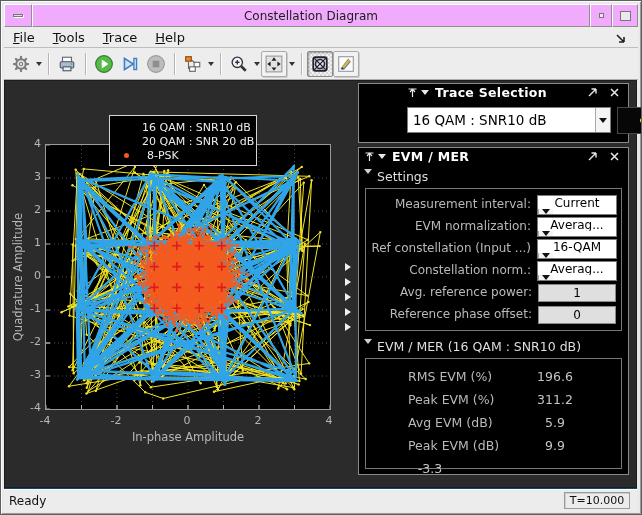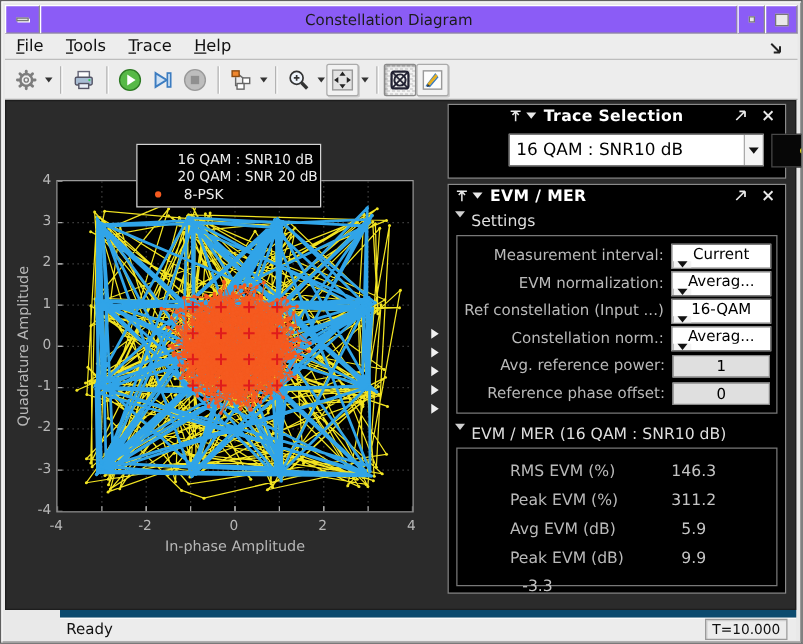--- a/index.html
+++ b/index.html
@@ -5,21 +5,21 @@
   * { box-sizing: border-box; margin: 0; padding: 0; }
   html,body { width:642px; height:515px; }
   body { font-family:"DejaVu Sans", sans-serif; background:#888; }
 
   .window { position:relative; width:642px; height:515px; background:#e9e9e9;
             border:1px solid #5f5f5f; overflow:hidden; }
   .frame-edge { position:absolute; inset:0; box-shadow: inset 1px 1px 0 #fbfbfb, inset -1px -1px 0 #9a9a9a; pointer-events:none; }
 
   
   .titlebar { position:absolute; left:3px; right:3px; top:3px; height:23px; display:flex; }
-  .tb-seg { background:#8b5cf6; border-top:1px solid #fff; border-left:1px solid #fff;
+  .tb-seg { background:#f0abfc; border-top:1px solid #fff; border-left:1px solid #fff;
             border-bottom:1px solid #8f8f8f; border-right:1px solid #8f8f8f; }
   .tb-menu-btn { width:28px; display:flex; align-items:center; justify-content:center; }
   .tb-menu-btn .dash { width:10px; height:3px; background:#e0e0e0; border:1px solid #777;
             box-shadow:1px 1px 0 #fff; }
   .tb-title { flex:1; display:flex; align-items:center; justify-content:center;
             font-size:12px; color:#1c1c1c; }
   .tb-btn-sm { width:22px; display:flex; align-items:center; justify-content:center; }
   .tb-btn-sm .dot { width:5px; height:5px; border:1px solid #777; background:#e9e9e9; }
   .tb-btn-max { width:26px; display:flex; align-items:center; justify-content:center; }
   .tb-btn-max .box { width:11px; height:10px; border:1px solid #777; background:#e9e9e9; }
@@ -113,22 +113,22 @@
   .scombo .combo-text { font-size:12px; padding:0 3px; }
   .sedit { width:78px; height:18px; background:#dfdfdf; border:1px solid #8a8a8a;
            font-size:12px; color:#000; text-align:center; line-height:16px; margin-right:1px; }
 
   .rrow { display:flex; align-items:center; height:23px; }
   .rlabel { flex:1; font-size:12.5px; color:#b9b9b9; padding-left:26px; }
   .rvalue { width:96px; text-align:center; font-size:12.5px; color:#c4c4c4; margin-right:14px; }
 
   
   .statusbar { position:absolute; left:3px; right:4px; top:487px; height:24px; background:#ececec;
-               border-top:6px solid #0c4a6e; box-shadow:inset 0 1px 0 #fff;
-               display:flex; align-items:center;margin-left:44px; }
+               border-top:1px solid #0c4a6e; box-shadow:inset 0 1px 0 #fff;
+               display:flex; align-items:center; }
   .status-text { font-size:12px; color:#111; margin-left:5px; flex:1; }
   .time-box { width:66px; height:17px; border:1px solid #9a9a9a; background:#ececec;
               box-shadow:inset 1px 1px 0 #cfcfcf; font-size:11px; color:#111;
               display:flex; align-items:center; justify-content:center; margin-right:7px; }
 </style>
 </head>
 <body>
 
 <div class="window">
   <div class="frame-edge"></div>
@@ -1630,21 +1630,21 @@
       </div>
 
       <div class="section-hdr" style="padding-top:8px;">
         <span class="tri"></span>
         <span class="txt">EVM / MER (16 QAM : SNR10 dB)</span>
       </div>
 
       <div class="groupbox" style="height:111px; padding-top:6px;padding-left:16px;">
         <div class="rrow">
           <span class="rlabel">RMS EVM (%)</span>
-          <span class="rvalue">146.3</span>
+          <span class="rvalue">196.6</span>
         </div>
         <div class="rrow">
           <span class="rlabel">Peak EVM (%)</span>
           <span class="rvalue">311.2</span>
         </div>
         <div class="rrow">
           <span class="rlabel">Avg EVM (dB)</span>
           <span class="rvalue">5.9</span>
         </div>
         <div class="rrow">

